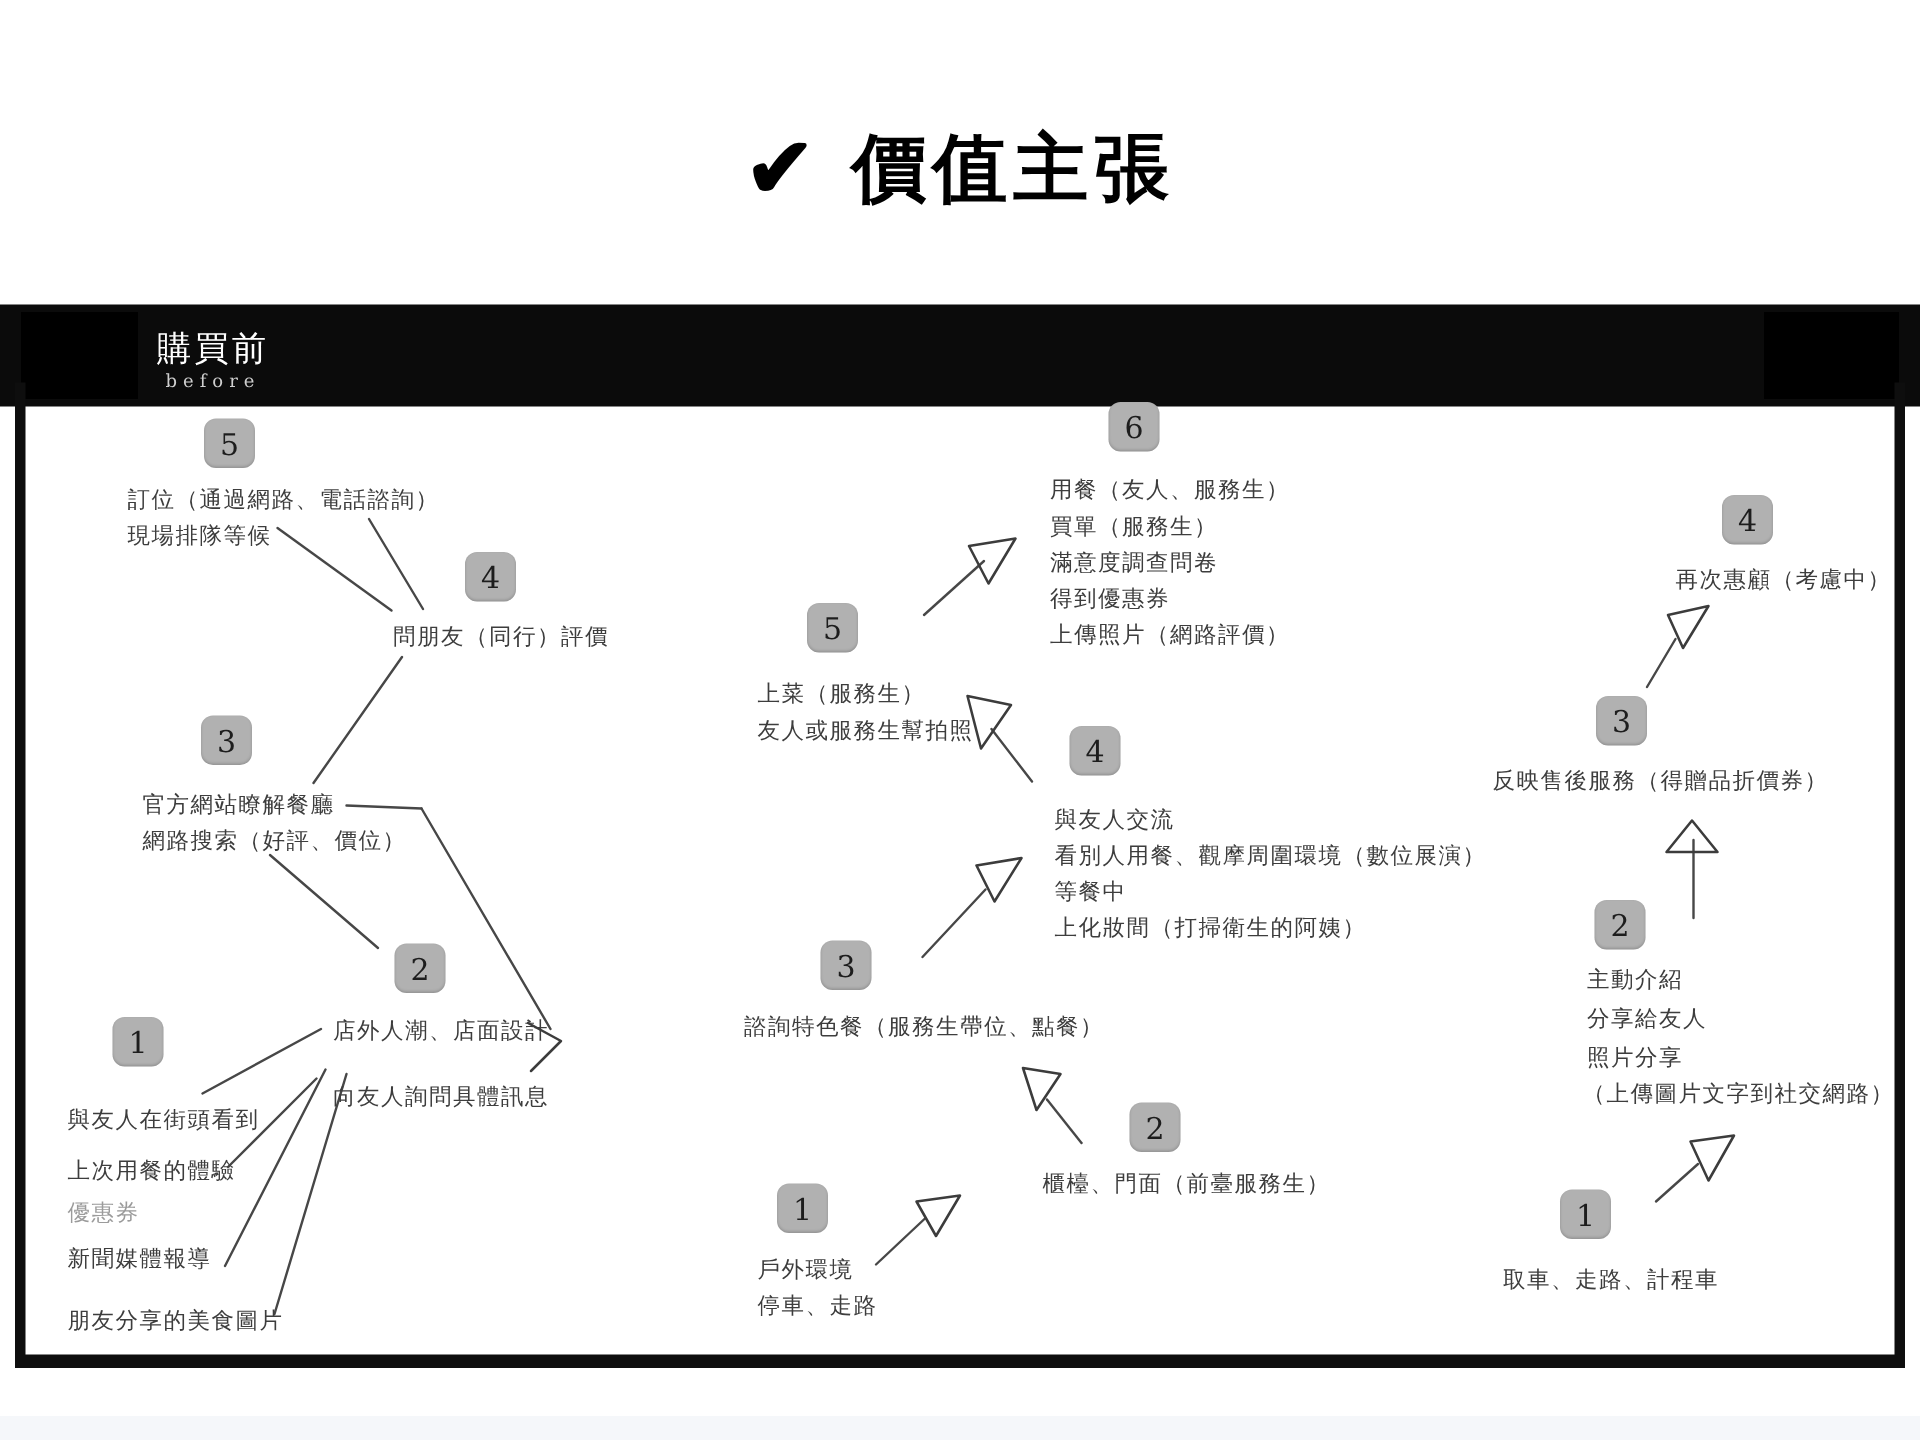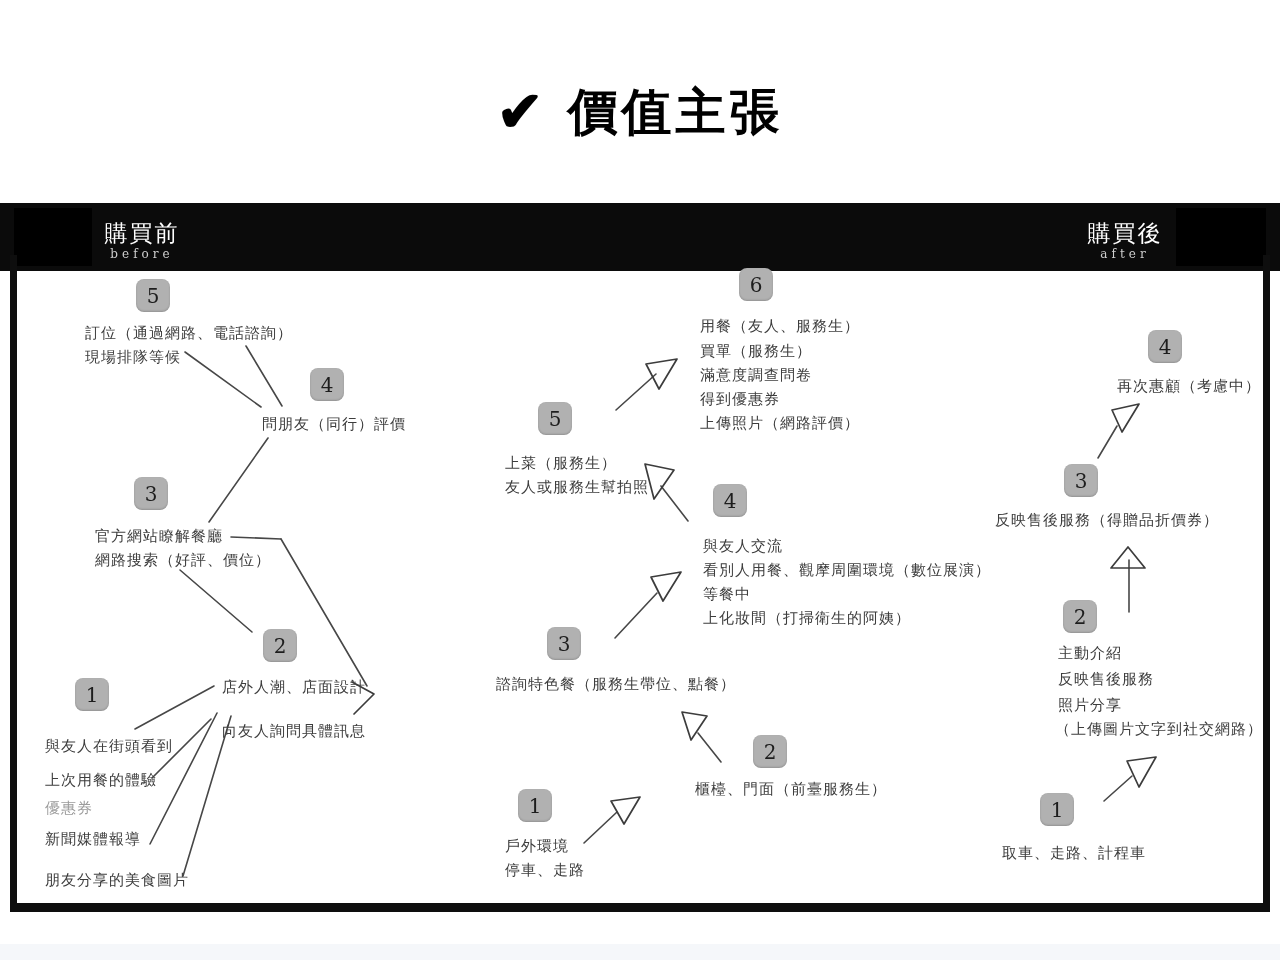--- a/index.html
+++ b/index.html
@@ -38,24 +38,20 @@
     <span class="title-check">✔</span>
     <span class="title-text">價值主張</span>
   </div>
 
   <div class="header-bar">
     <div class="header-box" style="left:14px;width:78px;"></div>
     <div class="header-box" style="left:1176px;width:90px;"></div>
     <div class="phase" style="left:52px;">
       <div class="phase-zh">購買前</div>
       <div class="phase-en">before</div>
-    </div>
-    <div class="phase" style="left:1035px;">
-      <div class="phase-zh">購買後</div>
-      <div class="phase-en">after</div>
     </div>
   </div>
 
   <div class="frame" style="left:10px;top:255px;width:7px;height:657px;"></div>
   <div class="frame" style="left:1263px;top:255px;width:7px;height:657px;"></div>
   <div class="frame" style="left:10px;top:903px;width:1260px;height:9px;"></div>
   <div class="page-bottom-strip"></div>
 
   <svg class="overlay" width="1280" height="960" viewBox="0 0 1280 960">
 
@@ -140,20 +136,20 @@
   <div class="t" style="left:505px;top:861px;">停車、走路</div>
 
   <div class="badge" style="left:1148px;top:330px;">4</div>
   <div class="t" style="left:1117px;top:377px;">再次惠顧（考慮中）</div>
 
   <div class="badge" style="left:1064px;top:464px;">3</div>
   <div class="t" style="left:995px;top:511px;">反映售後服務（得贈品折價券）</div>
 
   <div class="badge" style="left:1063px;top:600px;">2</div>
   <div class="t" style="left:1058px;top:644px;">主動介紹</div>
-  <div class="t" style="left:1058px;top:670px;">反映售後服務</div>
+  <div class="t" style="left:1058px;top:670px;">分享給友人</div>
   <div class="t" style="left:1058px;top:696px;">照片分享</div>
   <div class="t" style="left:1055px;top:720px;">（上傳圖片文字到社交網路）</div>
 
   <div class="badge" style="left:1040px;top:793px;">1</div>
   <div class="t" style="left:1002px;top:844px;">取車、走路、計程車</div>
 
 </div>
 
 </body></html>

